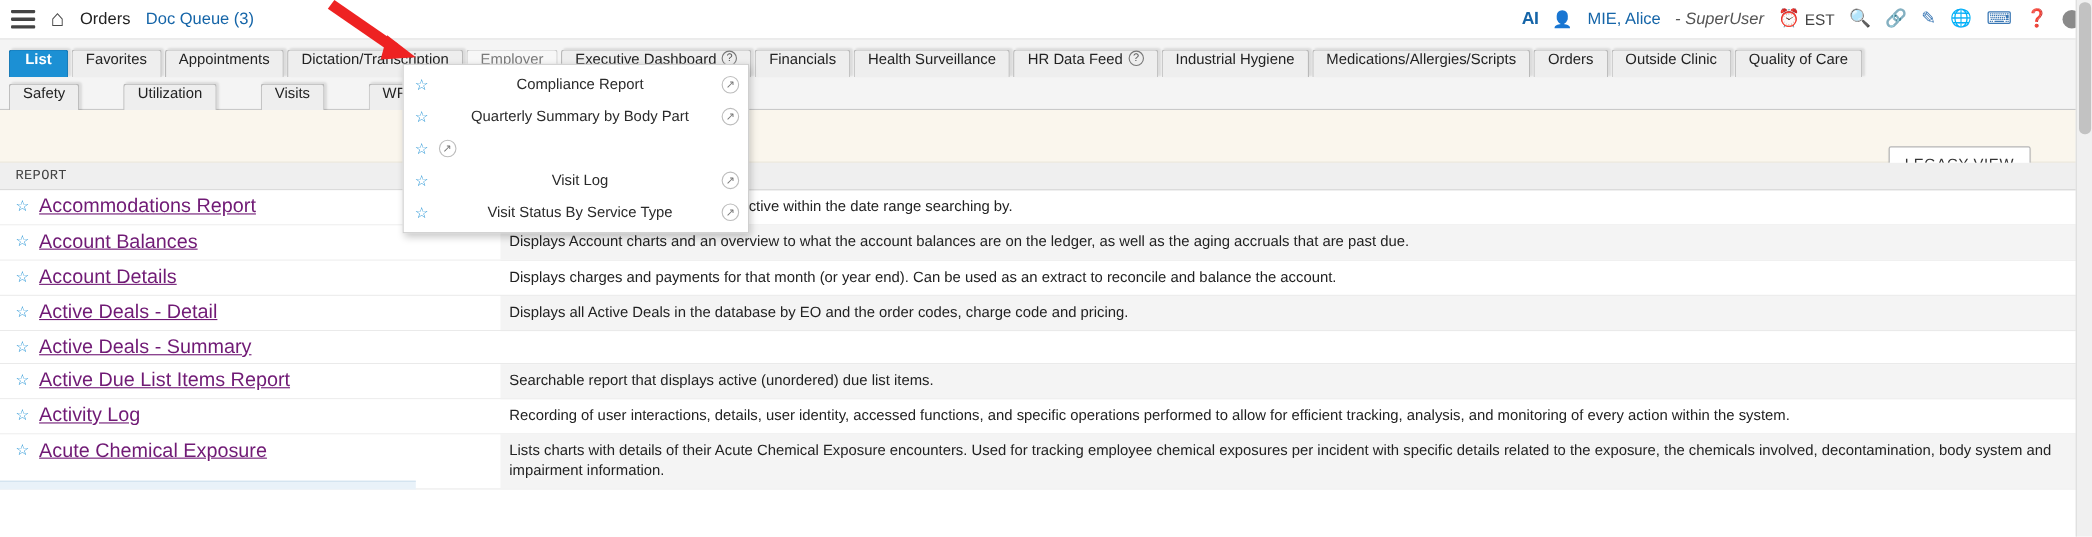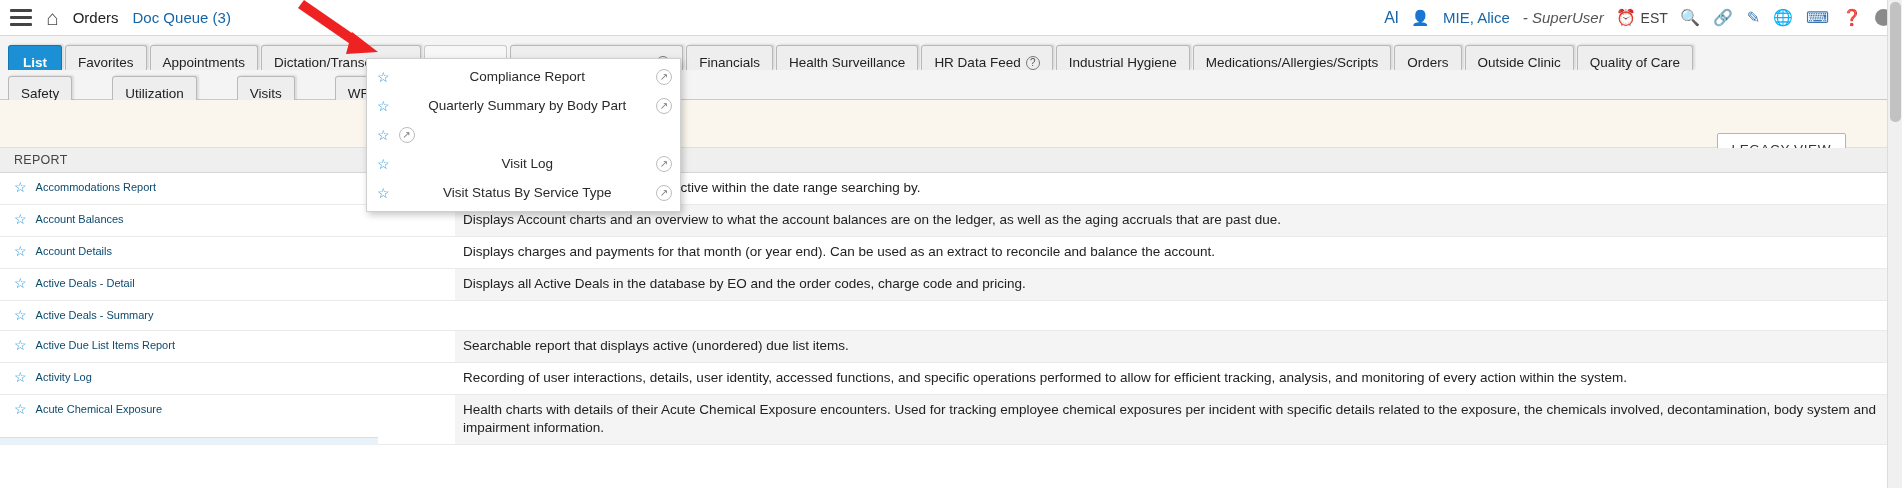--- a/index.html
+++ b/index.html
@@ -39,21 +39,21 @@
   }
   .topbar-link.blue { color: #1565a8; }
   .docqueue-count { color: #1565a8; }
 
   .topbar-right {
     margin-left: auto;
     display: flex; align-items: center; gap: 13px;
     font-size: 14px; color: #333;
   }
   .ai-badge {
-    font-weight: normal; font-size: 16px; color: #1565a8;
+    font-weight: bold; font-size: 16px; color: #1565a8;
     letter-spacing: -0.5px;
   }
   .user-icon { color: #1565a8; font-size: 15px; }
   .user-name { color: #1565a8; font-size: 15px; }
   .user-role { color: #555; font-size: 15px; font-style: italic; }
   .clock-wrap { display: flex; align-items: center; gap: 4px; color: #444; font-size: 14px; }
   .ico { color: #3b78b5; font-size: 16px; cursor: pointer; line-height: 1; }
   .ico.grey { color: #666; }
   .circle-btn {
     width: 17px; height: 17px; border-radius: 50%;
@@ -65,21 +65,21 @@
     position: relative;
     background: #f4f4f4;
     border-bottom: 1px solid #c9c9c9;
     padding: 5px 8px 0 8px;
     height: 64px;
   }
   .tabrow { display: flex; align-items: flex-end; gap: 3px; height: 29px; }
   .tabrow + .tabrow { margin-top: 2px; gap: 40px; }
   .tab {
     position: relative;
-    display: inline-flex; align-items: flex-end; gap: 5px;
+    display: inline-flex; align-items: flex-start; gap: 5px;
     height: 25px;
     padding: 0 12px;
     font-size: 13.5px;
     color: #222;
     background: #eeeeee;
     border: 1px solid #b9b9b9;
     border-bottom: none;
     border-radius: 3px 3px 0 0;
     cursor: pointer;
     white-space: nowrap;
@@ -168,37 +168,38 @@
     border-bottom: 1px solid #d6d6d6;
     height: 25px;
     align-items: center;
   }
   .th-report {
     width: 455px;
     padding-left: 14px;
     font-size: 12.5px;
     color: #444;
     letter-spacing: 0.3px;
+    font-family: Liberation Mono, monospace;
   }
   .th-rest { flex: 1; }
   .row {
     display: flex;
     min-height: 30px;
     align-items: flex-start;
     border-bottom: 1px solid #eaeaea;
   }
   .cell-name {
     width: 455px;
     display: flex; align-items: flex-start; gap: 9px;
     padding: 6px 10px 6px 14px;
     background: #ffffff;
   }
   .cell-name .star { color: #1c90d4; font-size: 14px; line-height: 16px; }
   .cell-name a {
-    color: #0c4a6e; font-size: 11px; 
+    color: #701a75; font-size: 18px; text-decoration: underline;
     line-height: 17px; cursor: pointer;
   }
   .cell-desc {
     flex: 1;
     padding: 6px 14px 7px 8px;
     font-size: 13.5px;
     color: #222;
     line-height: 18px;
   }
   .row.shaded .cell-desc { background: #f4f4f4; }
@@ -423,21 +424,21 @@
         <a>Activity Log</a>
       </div>
       <div class="cell-desc">Recording of user interactions, details, user identity, accessed functions, and specific operations performed to allow for efficient tracking, analysis, and monitoring of every action within the system.</div>
     </div>
 
     <div class="row shaded">
       <div class="cell-name">
         <span class="star">☆</span>
         <a>Acute Chemical Exposure</a>
       </div>
-      <div class="cell-desc">Health charts with details of their Acute Chemical Exposure encounters. Used for tracking employee chemical exposures per incident with specific details related to the exposure, the chemicals involved, decontamination, body system and impairment information.</div>
+      <div class="cell-desc">Lists charts with details of their Acute Chemical Exposure encounters. Used for tracking employee chemical exposures per incident with specific details related to the exposure, the chemicals involved, decontamination, body system and impairment information.</div>
     </div>
 
     <div class="bottom-strip"></div>
   </div>
 
   <div class="scrollbar-v">
     <div class="scroll-thumb"></div>
   </div>
 
 </div>

